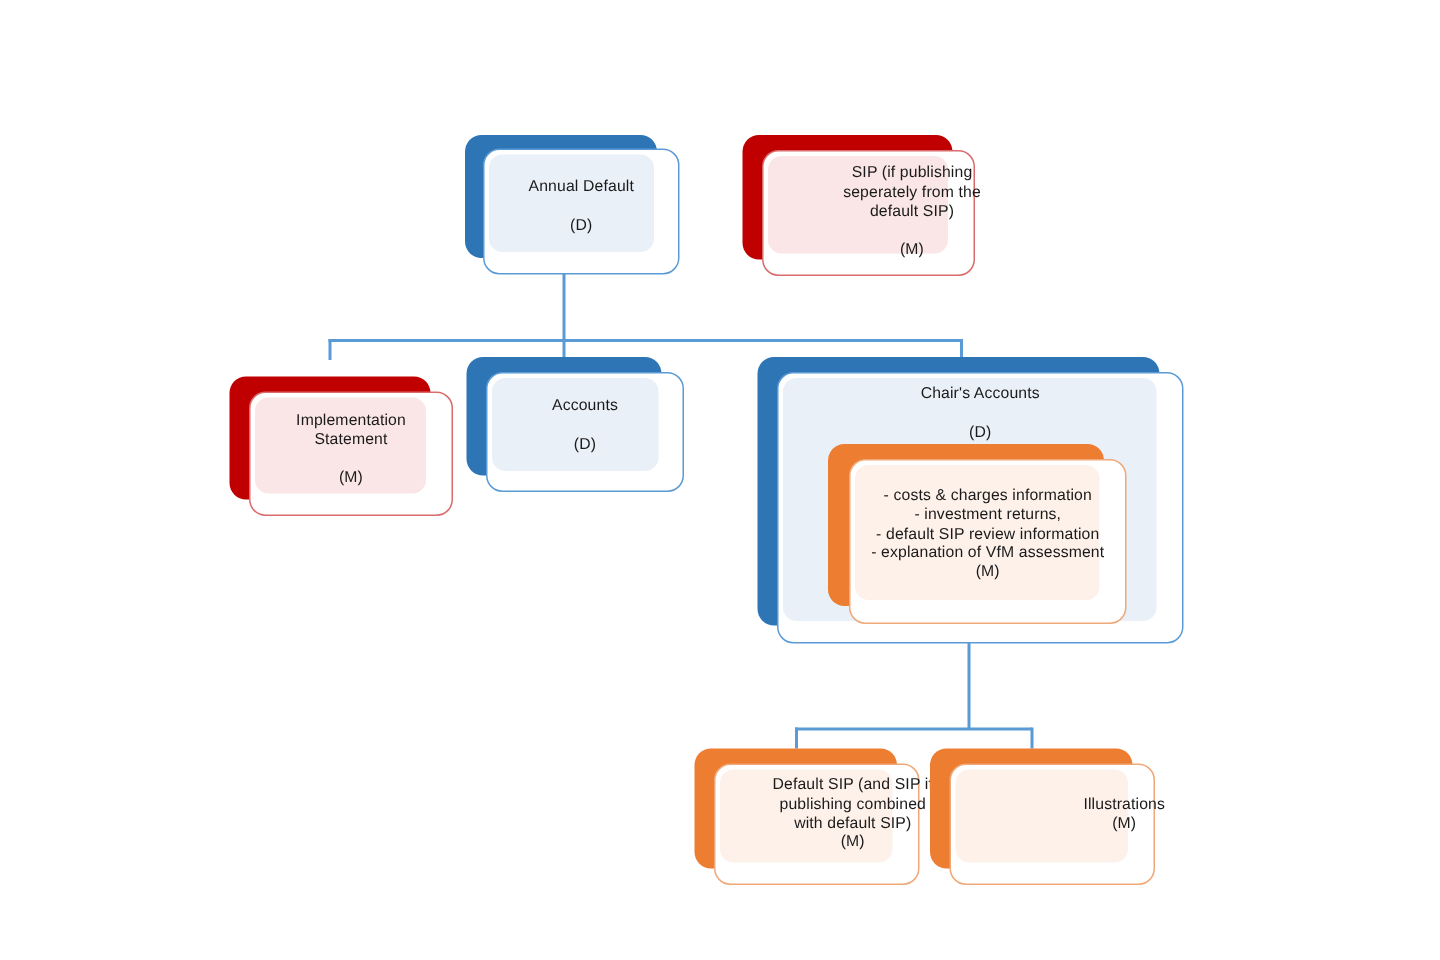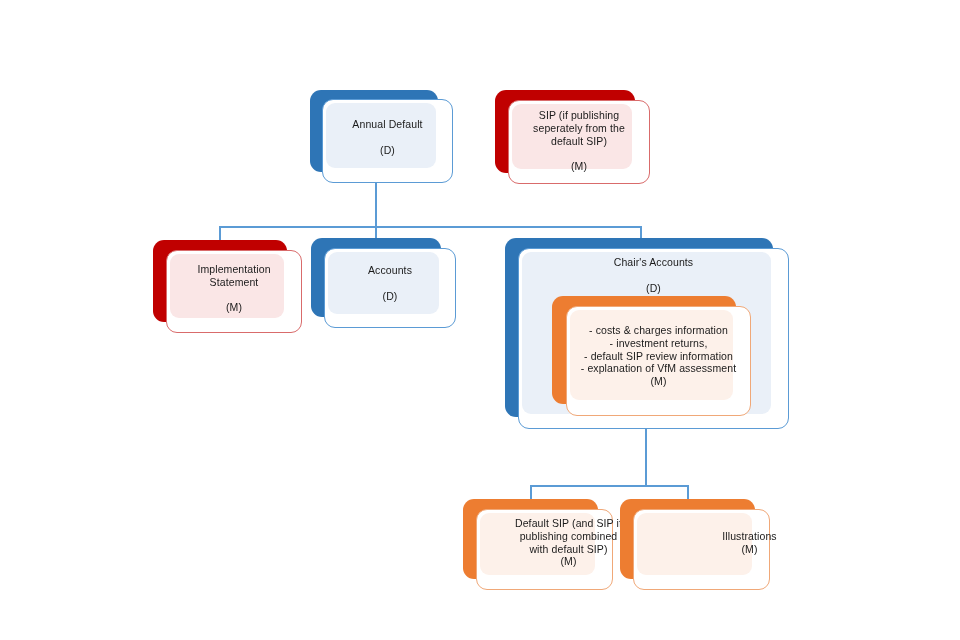--- a/index.html
+++ b/index.html
@@ -74,28 +74,28 @@
     <div class="fill" style="left:16px;top:13px;width:110px;height:65px;"></div>
     <div class="label" style="top:28px;left:12px;width:131px;font-size:10.5px;">Annual Default
 
 (D)</div>
   </div>
 
   <div class="node red" style="left:495px;top:90px;width:156px;height:94px;">
     <div class="shadow" style="width:140px;height:83px;"></div>
     <div class="frame" style="left:13px;top:10px;width:142px;height:84px;"></div>
     <div class="fill" style="left:17px;top:14px;width:120px;height:65px;"></div>
-    <div class="label" style="top:19px;left:13px;width:142px;font-size:10.5px;">SIP (if publishing
+    <div class="label" style="top:19px;left:13px;width:142px;font-size:10.5px;padding-left:29px;">SIP (if publishing
 seperately from the
 default SIP)
 
 (M)</div>
   </div>
 
-  <div class="node red" style="left:153px;top:240px;width:150px;height:88px;">
+  <div class="node red" style="left:153px;top:251px;width:150px;height:88px;">
     <div class="shadow" style="width:134px;height:82px;"></div>
     <div class="frame" style="left:13px;top:10px;width:136px;height:83px;"></div>
     <div class="fill" style="left:17px;top:14px;width:114px;height:64px;"></div>
     <div class="label" style="top:23px;left:13px;width:136px;font-size:10.5px;">Implementation
 Statement
 
 (M)</div>
   </div>
 
   <div class="node blue" style="left:311px;top:238px;width:145px;height:92px;">

